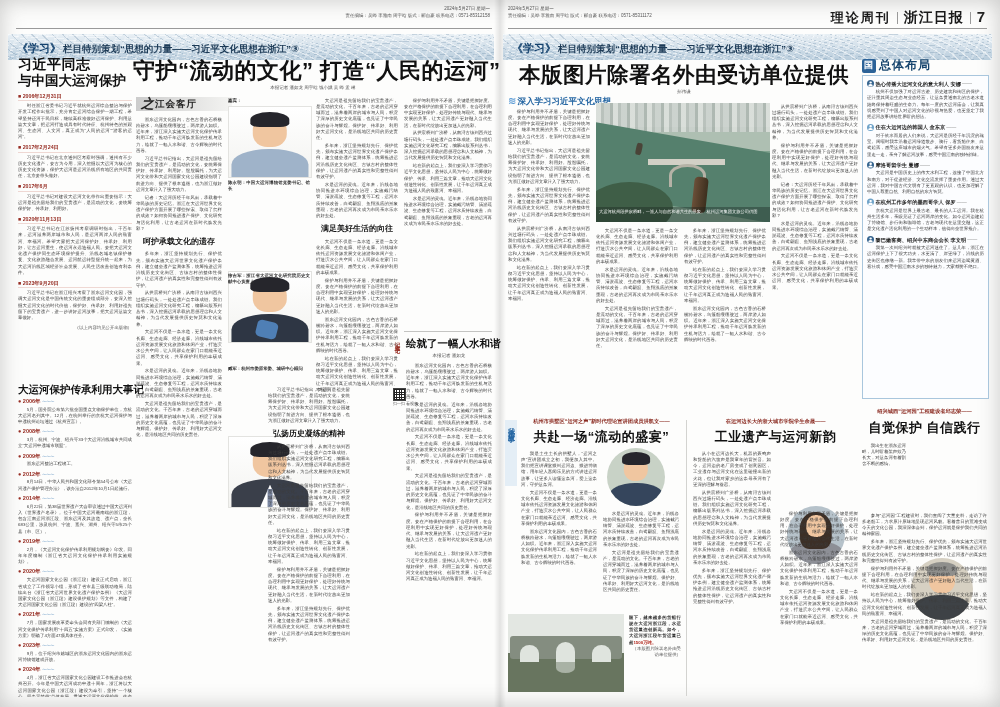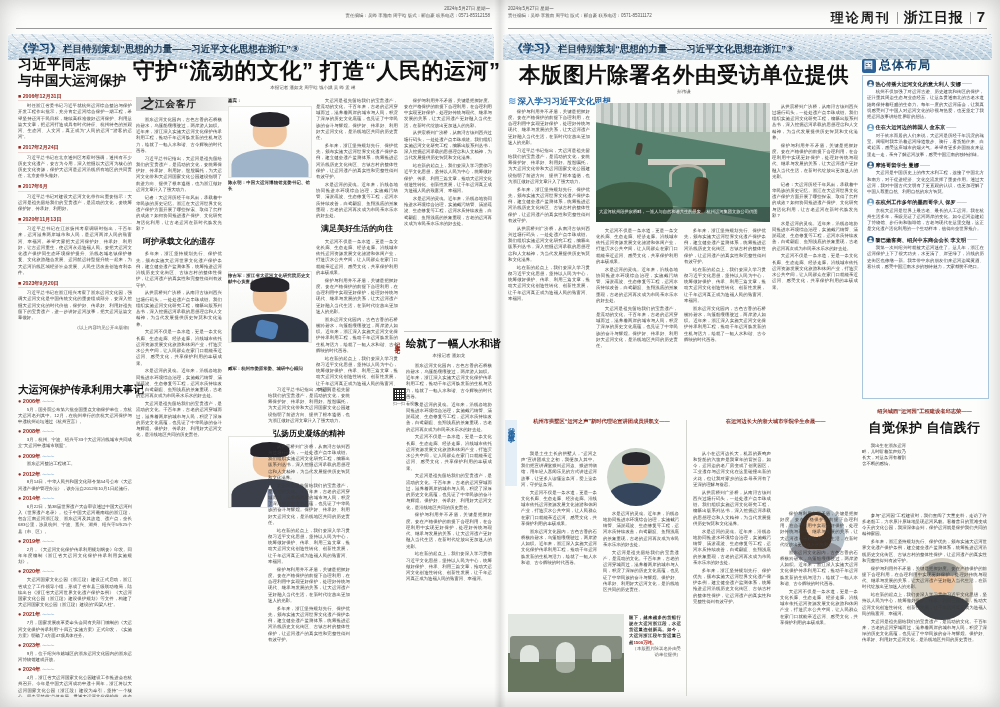--- a/index.html
+++ b/index.html
@@ -390,20 +390,21 @@
           <p class="para">水是运河的灵魂。近年来，沿线各地协同推进水环境综合治理，实施截污纳管、清淤疏浚、生态修复等工程，运河水质持续改善，白鹭翩跹、鱼翔浅底的景象重现，古老的运河再次成为市民亲水乐水的好去处。</p>
           <p class="para">大运河不仅是一条水道，更是一条文化长廊、生态走廊、经济走廊。沿线城市依托运河资源发展文化旅游和休闲产业，打造滨水公共空间，让人民群众在家门口就能亲近运河、感受文化，共享保护利用的丰硕成果。</p>
         </div>
     </div>
 
     <div class="vlabel abs" style="left:2px;top:420px;height:62px;font-size:7px;color:#2667a3;background:#e4eef6;padding:2px 1px;">我来讲故事</div>
 
     <div class="abs" style="left:18px;top:418px;width:0;">
       <div class="kicker scale5" style="width:322px;font-size:10.5px;">杭州市拱墅区“运河之声”新时代理论宣讲团成员洪凯文——</div>
     </div>
+    <div class="abs headline" style="left:18px;top:428px;width:161px;font-size:13px;">共赴一场“流动的盛宴”</div>
     <div class="tiny-col" style="left:18px;top:450px;width:76px;height:160px;">
       <div class="tiny-inner">
           <p class="para">我是土生土长的拱墅人，“运河之声”宣讲团成立之初，我便加入其中。我们把宣讲课堂搬到运河边、搬进博物馆，用年轻人喜闻乐见的方式讲述运河故事，让更多人读懂这条河，爱上这条河，守护这条河。</p>
           <p class="para">大运河不仅是一条水道，更是一条文化长廊、生态走廊、经济走廊。沿线城市依托运河资源发展文化旅游和休闲产业，打造滨水公共空间，让人民群众在家门口就能亲近运河、感受文化，共享保护利用的丰硕成果。</p>
           <p class="para">浙东运河文化园内，古色古香的石桥横跨碧水，乌篷船缓缓驶过，两岸游人如织。近年来，浙江深入实施大运河文化保护传承利用工程，推动千年运河焕发新的生机与活力，绘就了一幅人水和谐、古今辉映的时代画卷。</p>
         </div>
     </div>
     <div class="circle-photo abs" style="left:104px;top:448px;width:58px;height:58px;--bg:#c8d2c6;">
       <div class="p-body" style="--shirt:#35455c;"></div>
       <div class="p-head"></div>
@@ -428,20 +429,21 @@
         <div class="caption-bold"><span>眼下，越来越多的货船行驶在大运河浙江段，水运货运量连创新高。如今，大运河浙江段年货运量已超</span><span class="red">1500万吨。</span></div>
         <div class="src-note">（本版图片除署名外由受访单位提供）</div>
       </div>
     </div>
 
     <div class="vdiv" style="left:183px;top:420px;height:276px;"></div>
 
     <div class="abs" style="left:190px;top:418px;width:0;">
       <div class="kicker scale5" style="width:330px;font-size:10.5px;">在运河边长大的浙大城市学院学生余晟——</div>
     </div>
+    <div class="abs headline" style="left:190px;top:428px;width:165px;font-size:13px;">工业遗产与运河新韵</div>
     <div class="tiny-col" style="left:190px;top:450px;width:78px;height:246px;">
       <div class="tiny-inner">
           <p class="para">从小在运河边长大，机器的轰鸣声和货船的汽笛声是我童年的背景音。如今，运河边的老厂房变成了创意园区，工业遗存与运河文化在这里碰撞出新的火花，也让我对家乡的这条母亲河有了更深的理解与眷恋。</p>
           <p class="para">从拱宸桥到广济桥，从南浔古镇到西兴过塘行码头，一处处遗产点串珠成链。我们组织实施运河文化研究工程，编纂出版系列丛书，深入挖掘运河承载的思想理念和人文精神，为当代发展提供历史智慧和文化滋养。</p>
           <p class="para">水是运河的灵魂。近年来，沿线各地协同推进水环境综合治理，实施截污纳管、清淤疏浚、生态修复等工程，运河水质持续改善，白鹭翩跹、鱼翔浅底的景象重现，古老的运河再次成为市民亲水乐水的好去处。</p>
           <p class="para">多年来，浙江坚持规划先行、保护优先，颁布实施大运河世界文化遗产保护条例，建立健全遗产监测体系，统筹推进运河沿线历史文化街区、古镇古村的整体性保护，让运河遗产的真实性和完整性得到有效守护。</p>
         </div>
     </div>
     <div class="circle-photo abs" style="left:284px;top:448px;width:58px;height:58px;--bg:#b6c2ca;">
       <div class="p-body" style="--shirt:#8d8f96;"></div>

